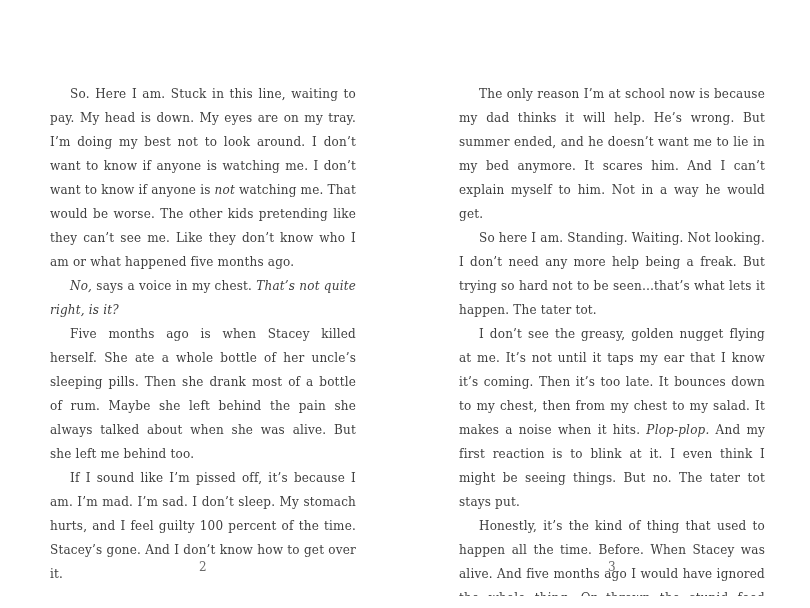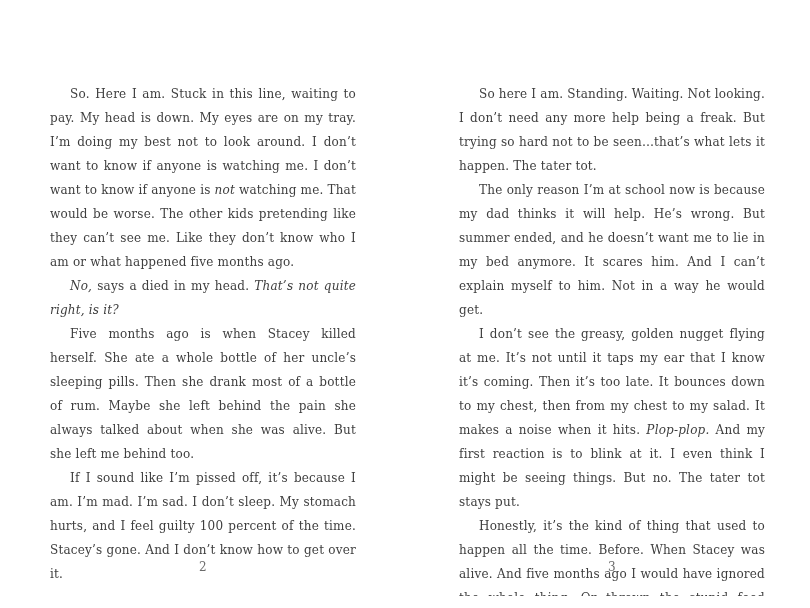--- a/index.html
+++ b/index.html
@@ -51,30 +51,30 @@
   }
 </style>
 </head>
 <body>
 
 <div class="spread">
 
   <div class="page page-left">
     <div class="text-block">
         <p class="para"><span>So. Here I am. Stuck in this line, waiting to pay. My head is down. My eyes are on my tray. I’m doing my best not to look around. I don’t want to know if anyone is watching me. I don’t want to know if anyone is </span><em>not</em><span> watching me. That would be worse. The other kids pretending like they can’t see me. Like they don’t know who I am or what happened five months ago.</span></p>
-        <p class="para"><em>No,</em><span> says a died in my head. </span><em>That’s not quite right, is it?</em></p>
+        <p class="para"><em>No,</em><span> says a voice in my chest. </span><em>That’s not quite right, is it?</em></p>
         <p class="para"><span>Five months ago is when Stacey killed herself. She ate a whole bottle of her uncle’s sleeping pills. Then she drank most of a bottle of rum. Maybe she left behind the pain she always talked about when she was alive. But she left me behind too.</span></p>
         <p class="para"><span>If I sound like I’m pissed off, it’s because I am. I’m mad. I’m sad. I don’t sleep. My stomach hurts, and I feel guilty 100 percent of the time. Stacey’s gone. And I don’t know how to get over it.</span></p>
       </div>
     <div class="page-number">2</div>
   </div>
 
   <div class="page page-right">
     <div class="text-block">
+        <p class="para"><span>The only reason I’m at school now is because my dad thinks it will help. He’s wrong. But summer ended, and he doesn’t want me to lie in my bed anymore. It scares him. And I can’t explain myself to him. Not in a way he would get.</span></p>
         <p class="para"><span>So here I am. Standing. Waiting. Not looking. I don’t need any more help being a freak. But trying so hard not to be seen…that’s what lets it happen. The tater tot.</span></p>
-        <p class="para"><span>The only reason I’m at school now is because my dad thinks it will help. He’s wrong. But summer ended, and he doesn’t want me to lie in my bed anymore. It scares him. And I can’t explain myself to him. Not in a way he would get.</span></p>
         <p class="para"><span>I don’t see the greasy, golden nugget flying at me. It’s not until it taps my ear that I know it’s coming. Then it’s too late. It bounces down to my chest, then from my chest to my salad. It makes a noise when it hits. </span><em>Plop-plop.</em><span> And my first reaction is to blink at it. I even think I might be seeing things. But no. The tater tot stays put.</span></p>
         <p class="para"><span>Honestly, it’s the kind of thing that used to happen all the time. Before. When Stacey was alive. And five months ago I would have ignored the whole thing. Or thrown the stupid food back.</span></p>
       </div>
     <div class="page-number">3</div>
   </div>
 
 </div>
 
 </body></html>

